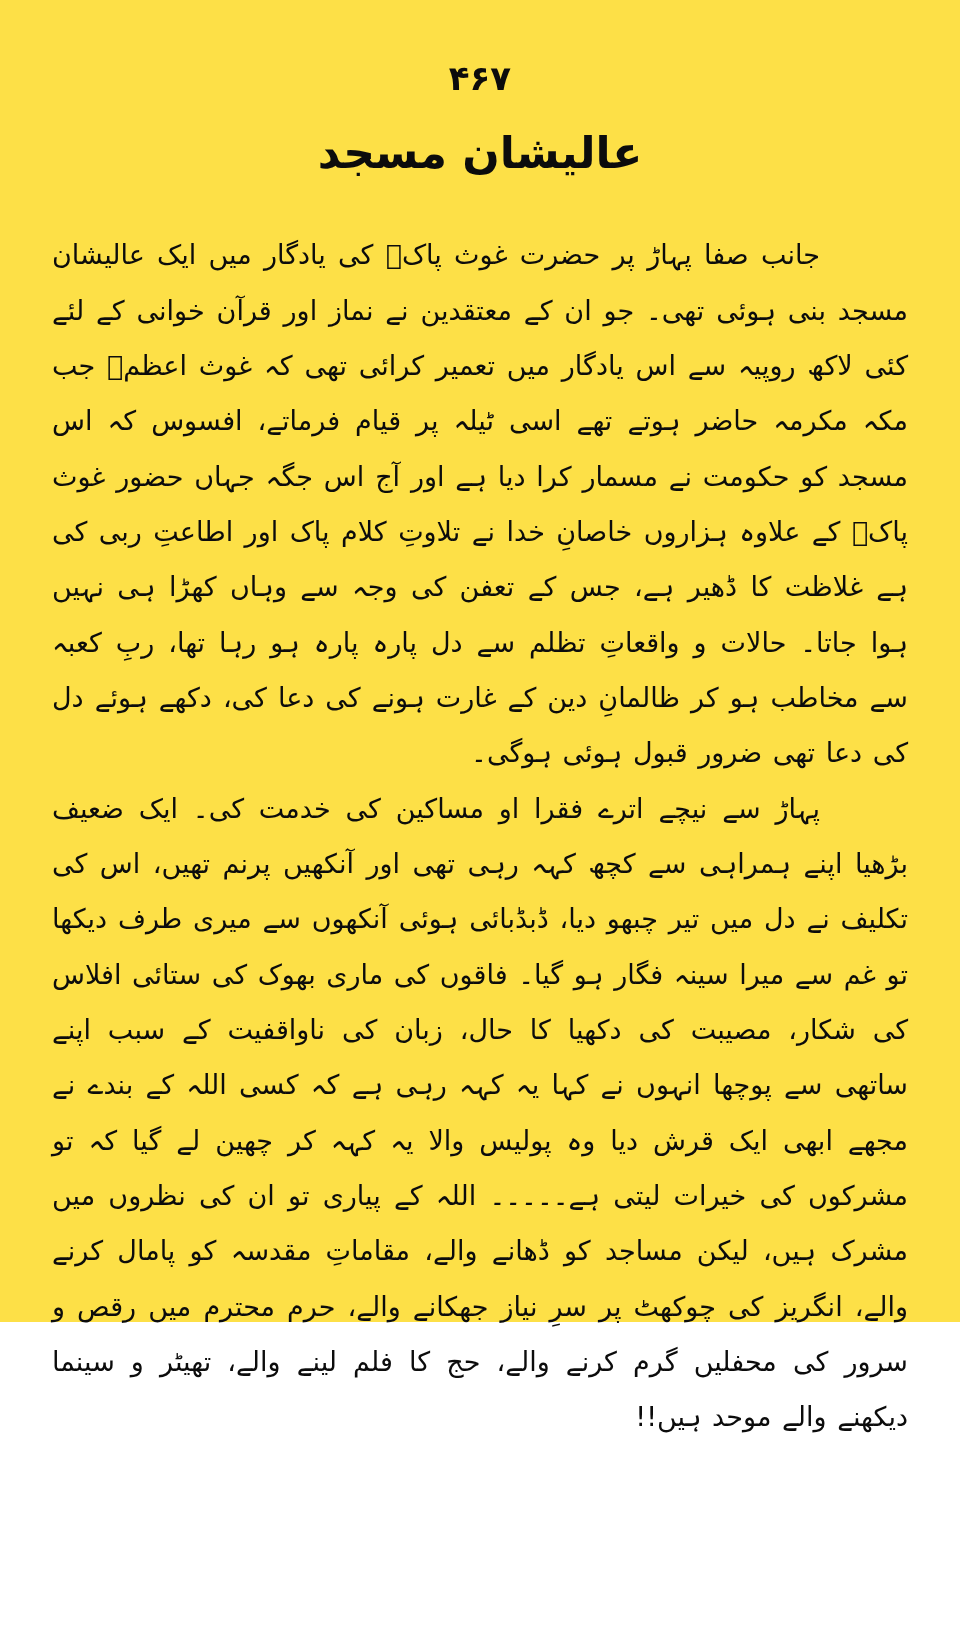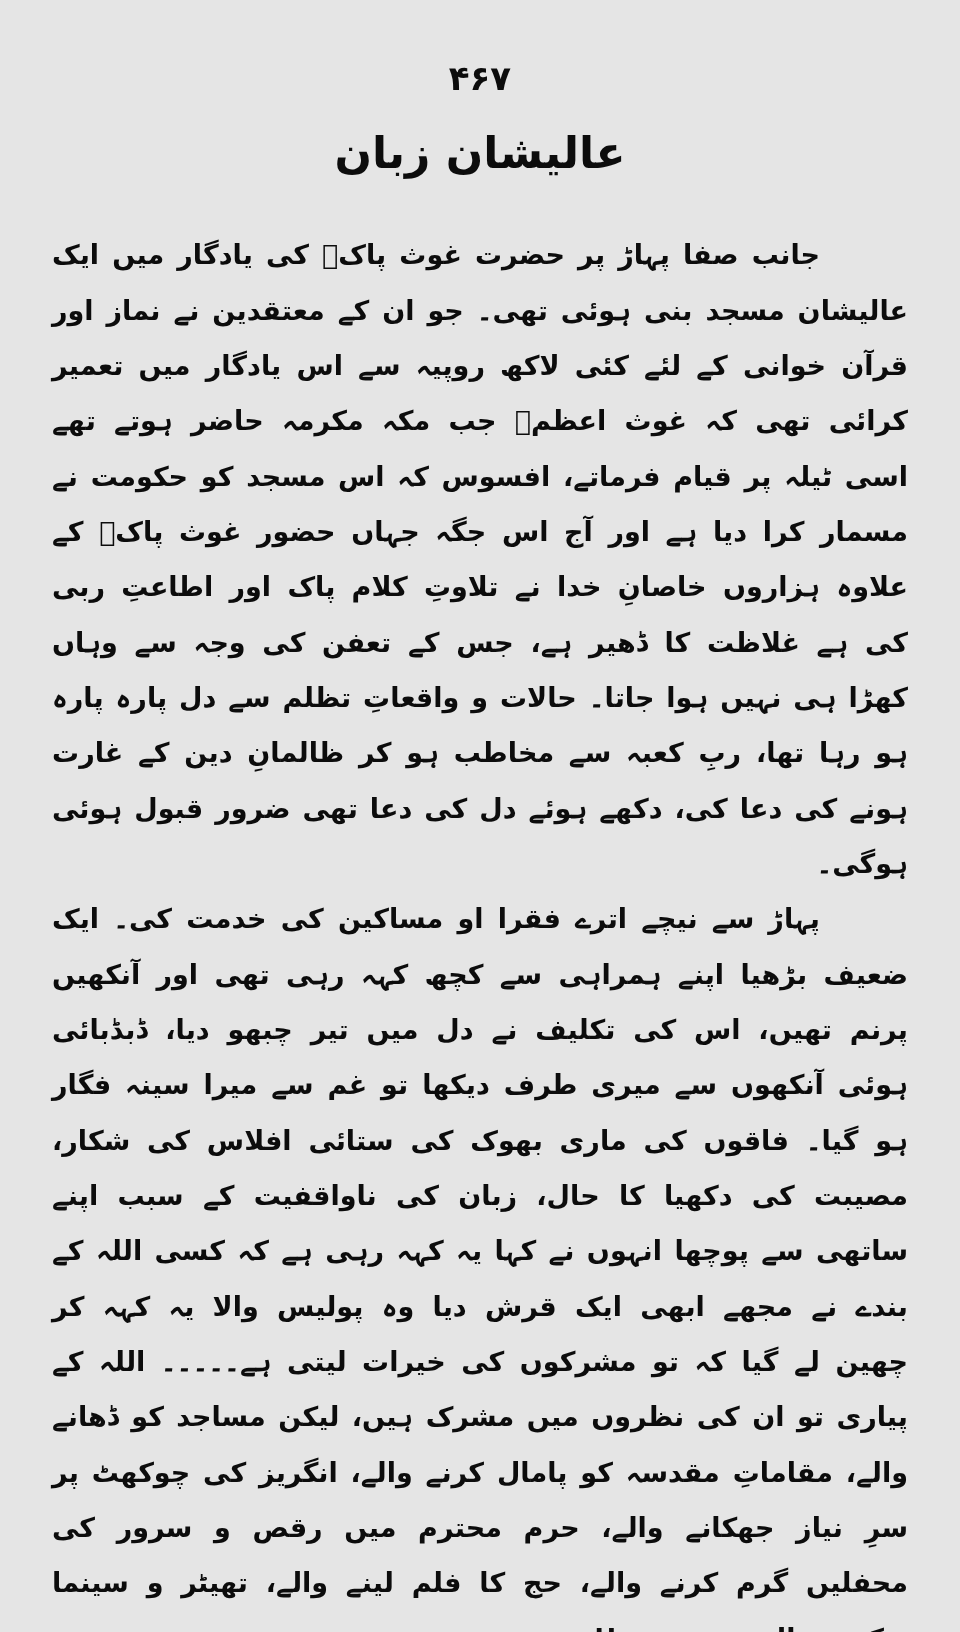--- a/index.html
+++ b/index.html
@@ -10,23 +10,23 @@
   body {
     width: 960px;
     height: 1632px;
     overflow: hidden;
     font-family: "DejaVu Sans", sans-serif;
     color: #0c0c0c;
   }
   .page {
     box-sizing: border-box;
     width: 960px;
-    height: 1632px;
+    height: 1322px;
     padding: 58px 52px 40px 52px;
-    background: #e5e5e5;
+    background: #fde047;
   }
   .page-number {
     text-align: center;
     font-size: 34px;
     font-weight: bold;
     letter-spacing: 4px;
     direction: rtl;
     margin-bottom: 26px;
   }
   .section-heading {
@@ -38,37 +38,37 @@
     line-height: 1.3;
   }
   .section-heading.second {
     margin-top: 58px;
     margin-bottom: 50px;
   }
   .body-paragraph {
     direction: rtl;
     text-align: justify;
     font-size: 27px;
-    font-weight: bold;
+    font-weight: normal;
     line-height: 2.05;
     text-indent: 88px;
     margin: 0;
     word-spacing: 2px;
   }
   .body-paragraph + .section-heading {
     margin-top: 70px;
   }
 </style>
 </head>
 <body>
 
 <div class="page">
 
   <div class="page-number">۴۶۷</div>
 
-  <h1 class="section-heading">عالیشان زبان</h1>
+  <h1 class="section-heading">عالیشان مسجد</h1>
 
   <p class="body-paragraph">جانب صفا پہاڑ پر حضرت غوث پاکؓ کی یادگار میں ایک عالیشان مسجد بنی ہوئی تھی۔ جو ان کے معتقدین نے نماز اور قرآن خوانی کے لئے کئی لاکھ روپیہ سے اس یادگار میں تعمیر کرائی تھی کہ غوث اعظمؓ جب مکہ مکرمہ حاضر ہوتے تھے اسی ٹیلہ پر قیام فرماتے، افسوس کہ اس مسجد کو حکومت نے مسمار کرا دیا ہے اور آج اس جگہ جہاں حضور غوث پاکؓ کے علاوہ ہزاروں خاصانِ خدا نے تلاوتِ کلام پاک اور اطاعتِ ربی کی ہے غلاظت کا ڈھیر ہے، جس کے تعفن کی وجہ سے وہاں کھڑا ہی نہیں ہوا جاتا۔ حالات و واقعاتِ تظلم سے دل پارہ پارہ ہو رہا تھا، ربِ کعبہ سے مخاطب ہو کر ظالمانِ دین کے غارت ہونے کی دعا کی، دکھے ہوئے دل کی دعا تھی ضرور قبول ہوئی ہوگی۔</p>
 
 
   <p class="body-paragraph">پہاڑ سے نیچے اترے فقرا او مساکین کی خدمت کی۔ ایک ضعیف بڑھیا اپنے ہمراہی سے کچھ کہہ رہی تھی اور آنکھیں پرنم تھیں، اس کی تکلیف نے دل میں تیر چبھو دیا، ڈبڈبائی ہوئی آنکھوں سے میری طرف دیکھا تو غم سے میرا سینہ فگار ہو گیا۔ فاقوں کی ماری بھوک کی ستائی افلاس کی شکار، مصیبت کی دکھیا کا حال، زبان کی ناواقفیت کے سبب اپنے ساتھی سے پوچھا انہوں نے کہا یہ کہہ رہی ہے کہ کسی اللہ کے بندے نے مجھے ابھی ایک قرش دیا وہ پولیس والا یہ کہہ کر چھین لے گیا کہ تو مشرکوں کی خیرات لیتی ہے۔۔۔۔۔ اللہ کے پیاری تو ان کی نظروں میں مشرک ہیں، لیکن مساجد کو ڈھانے والے، مقاماتِ مقدسہ کو پامال کرنے والے، انگریز کی چوکھٹ پر سرِ نیاز جھکانے والے، حرم محترم میں رقص و سرور کی محفلیں گرم کرنے والے، حج کا فلم لینے والے، تھیٹر و سینما دیکھنے والے موحد ہیں!!</p>
 
 </div>
 
 </body></html>

